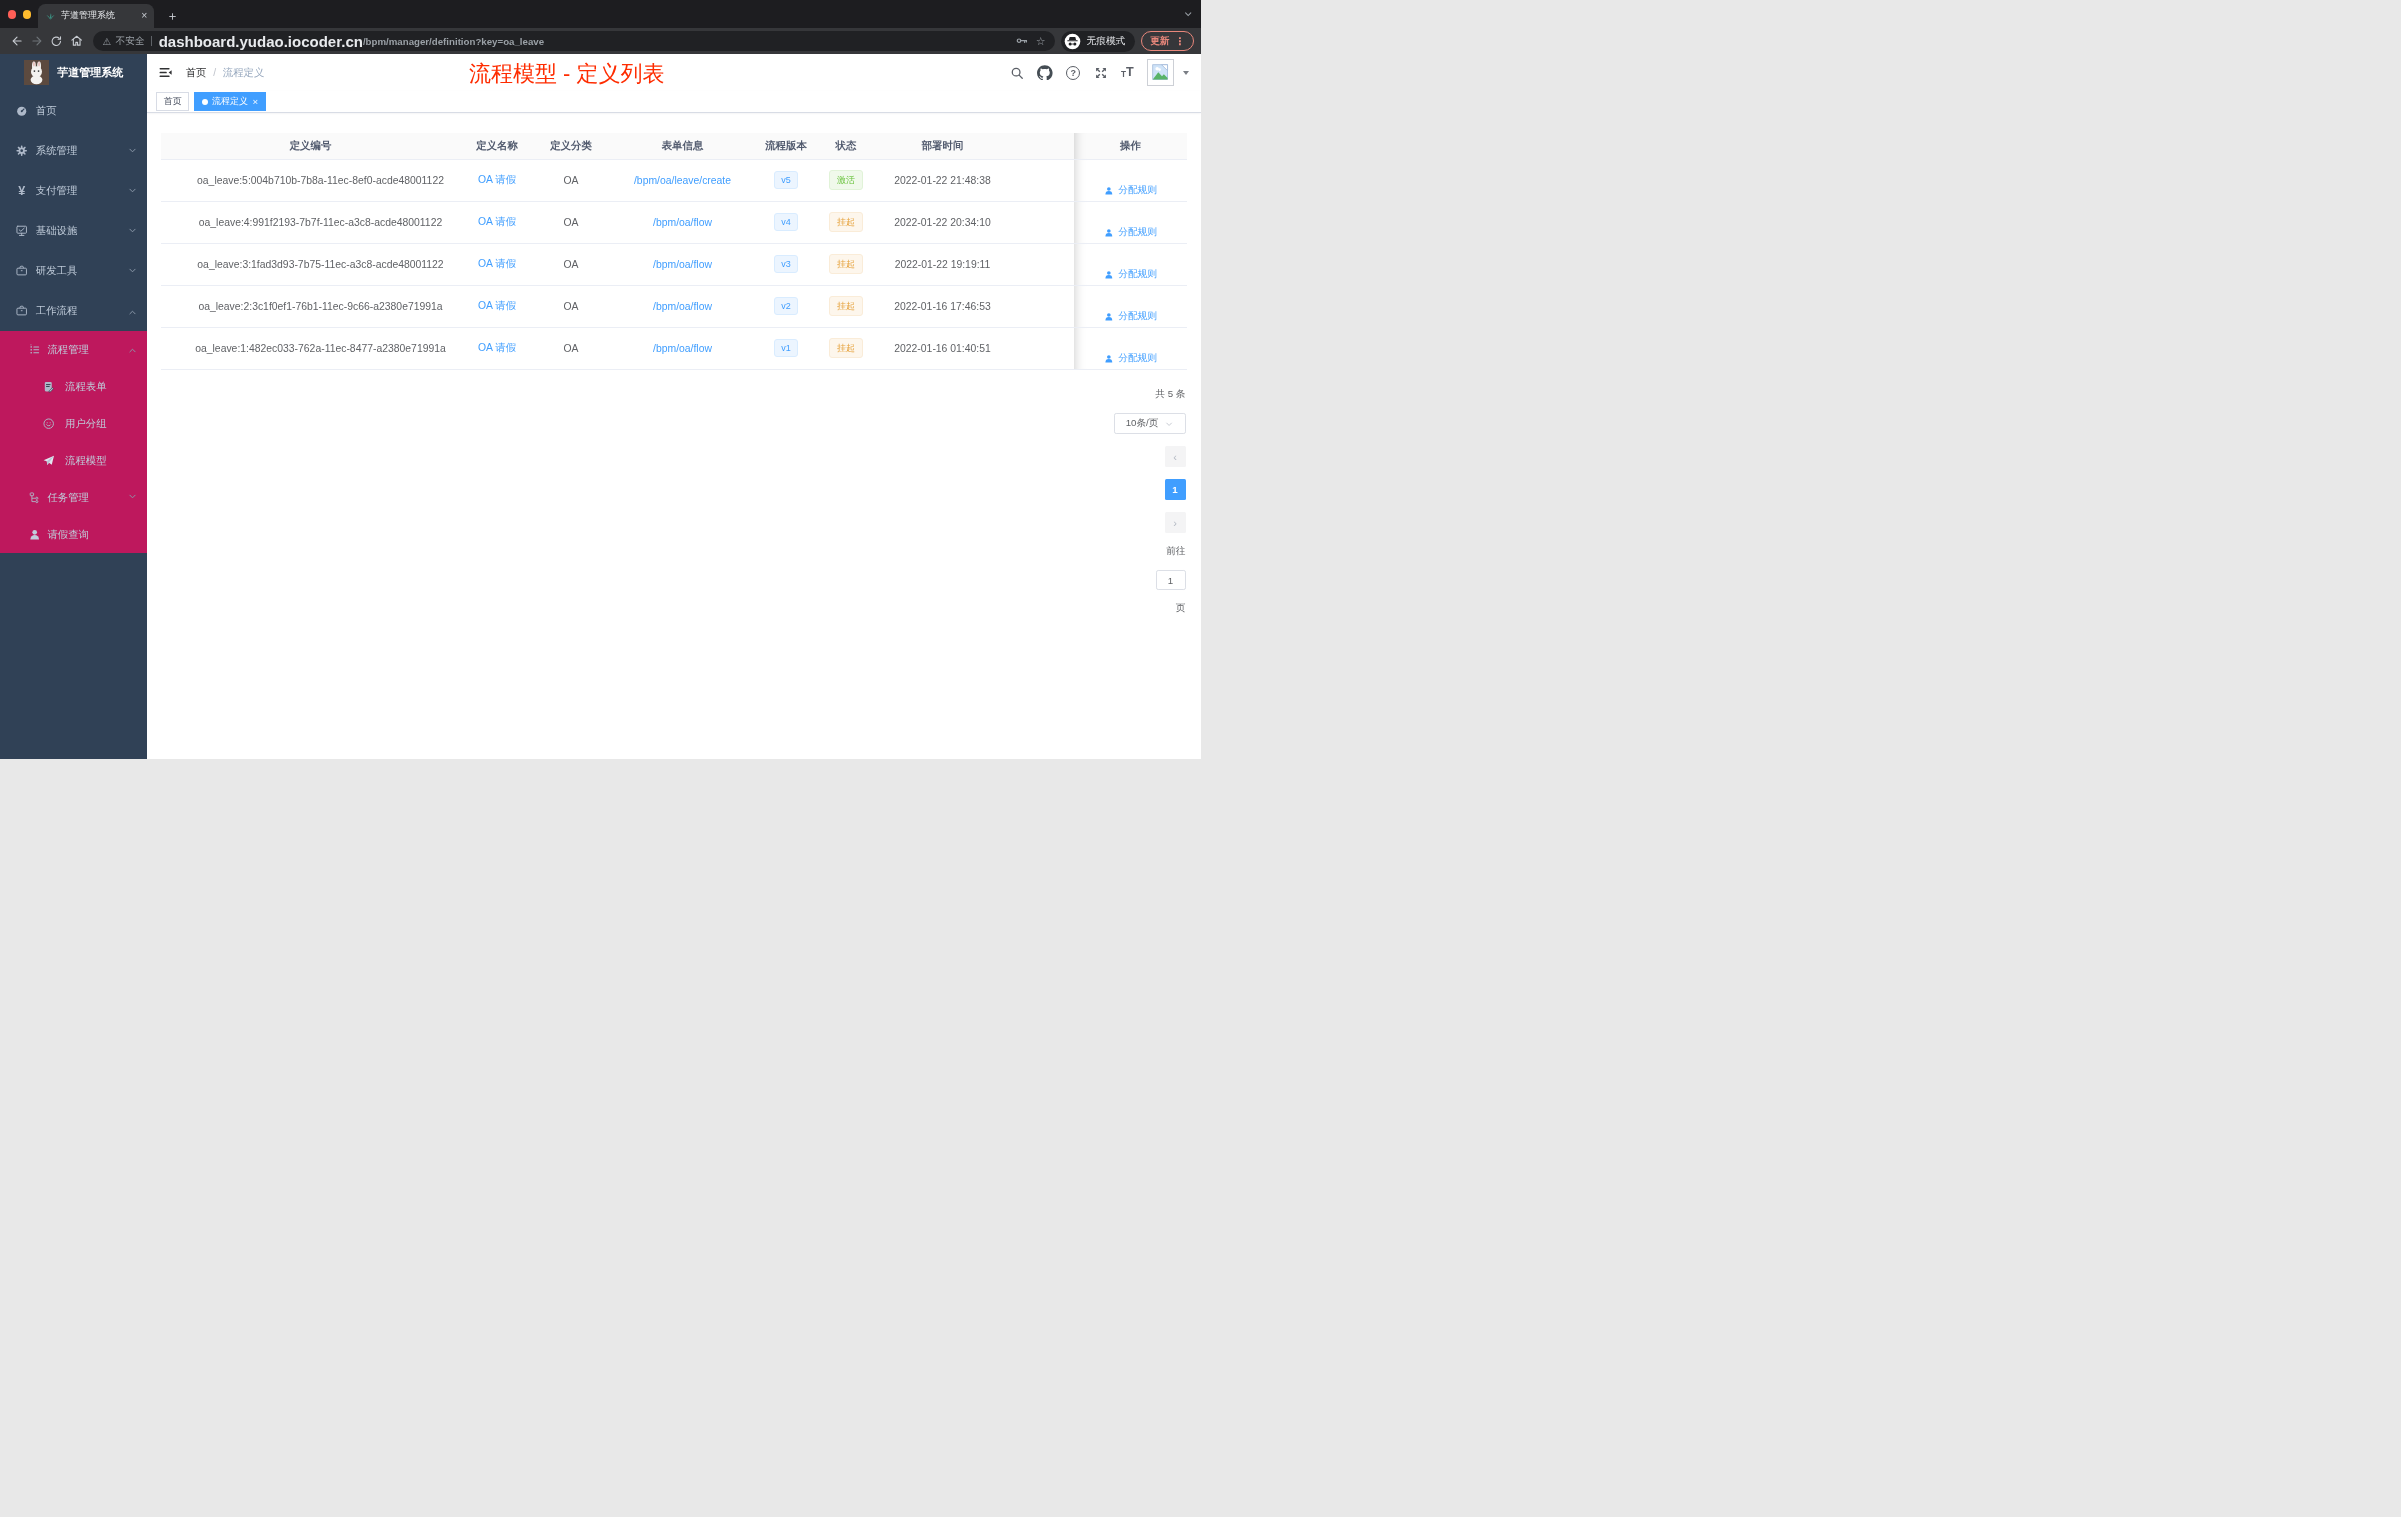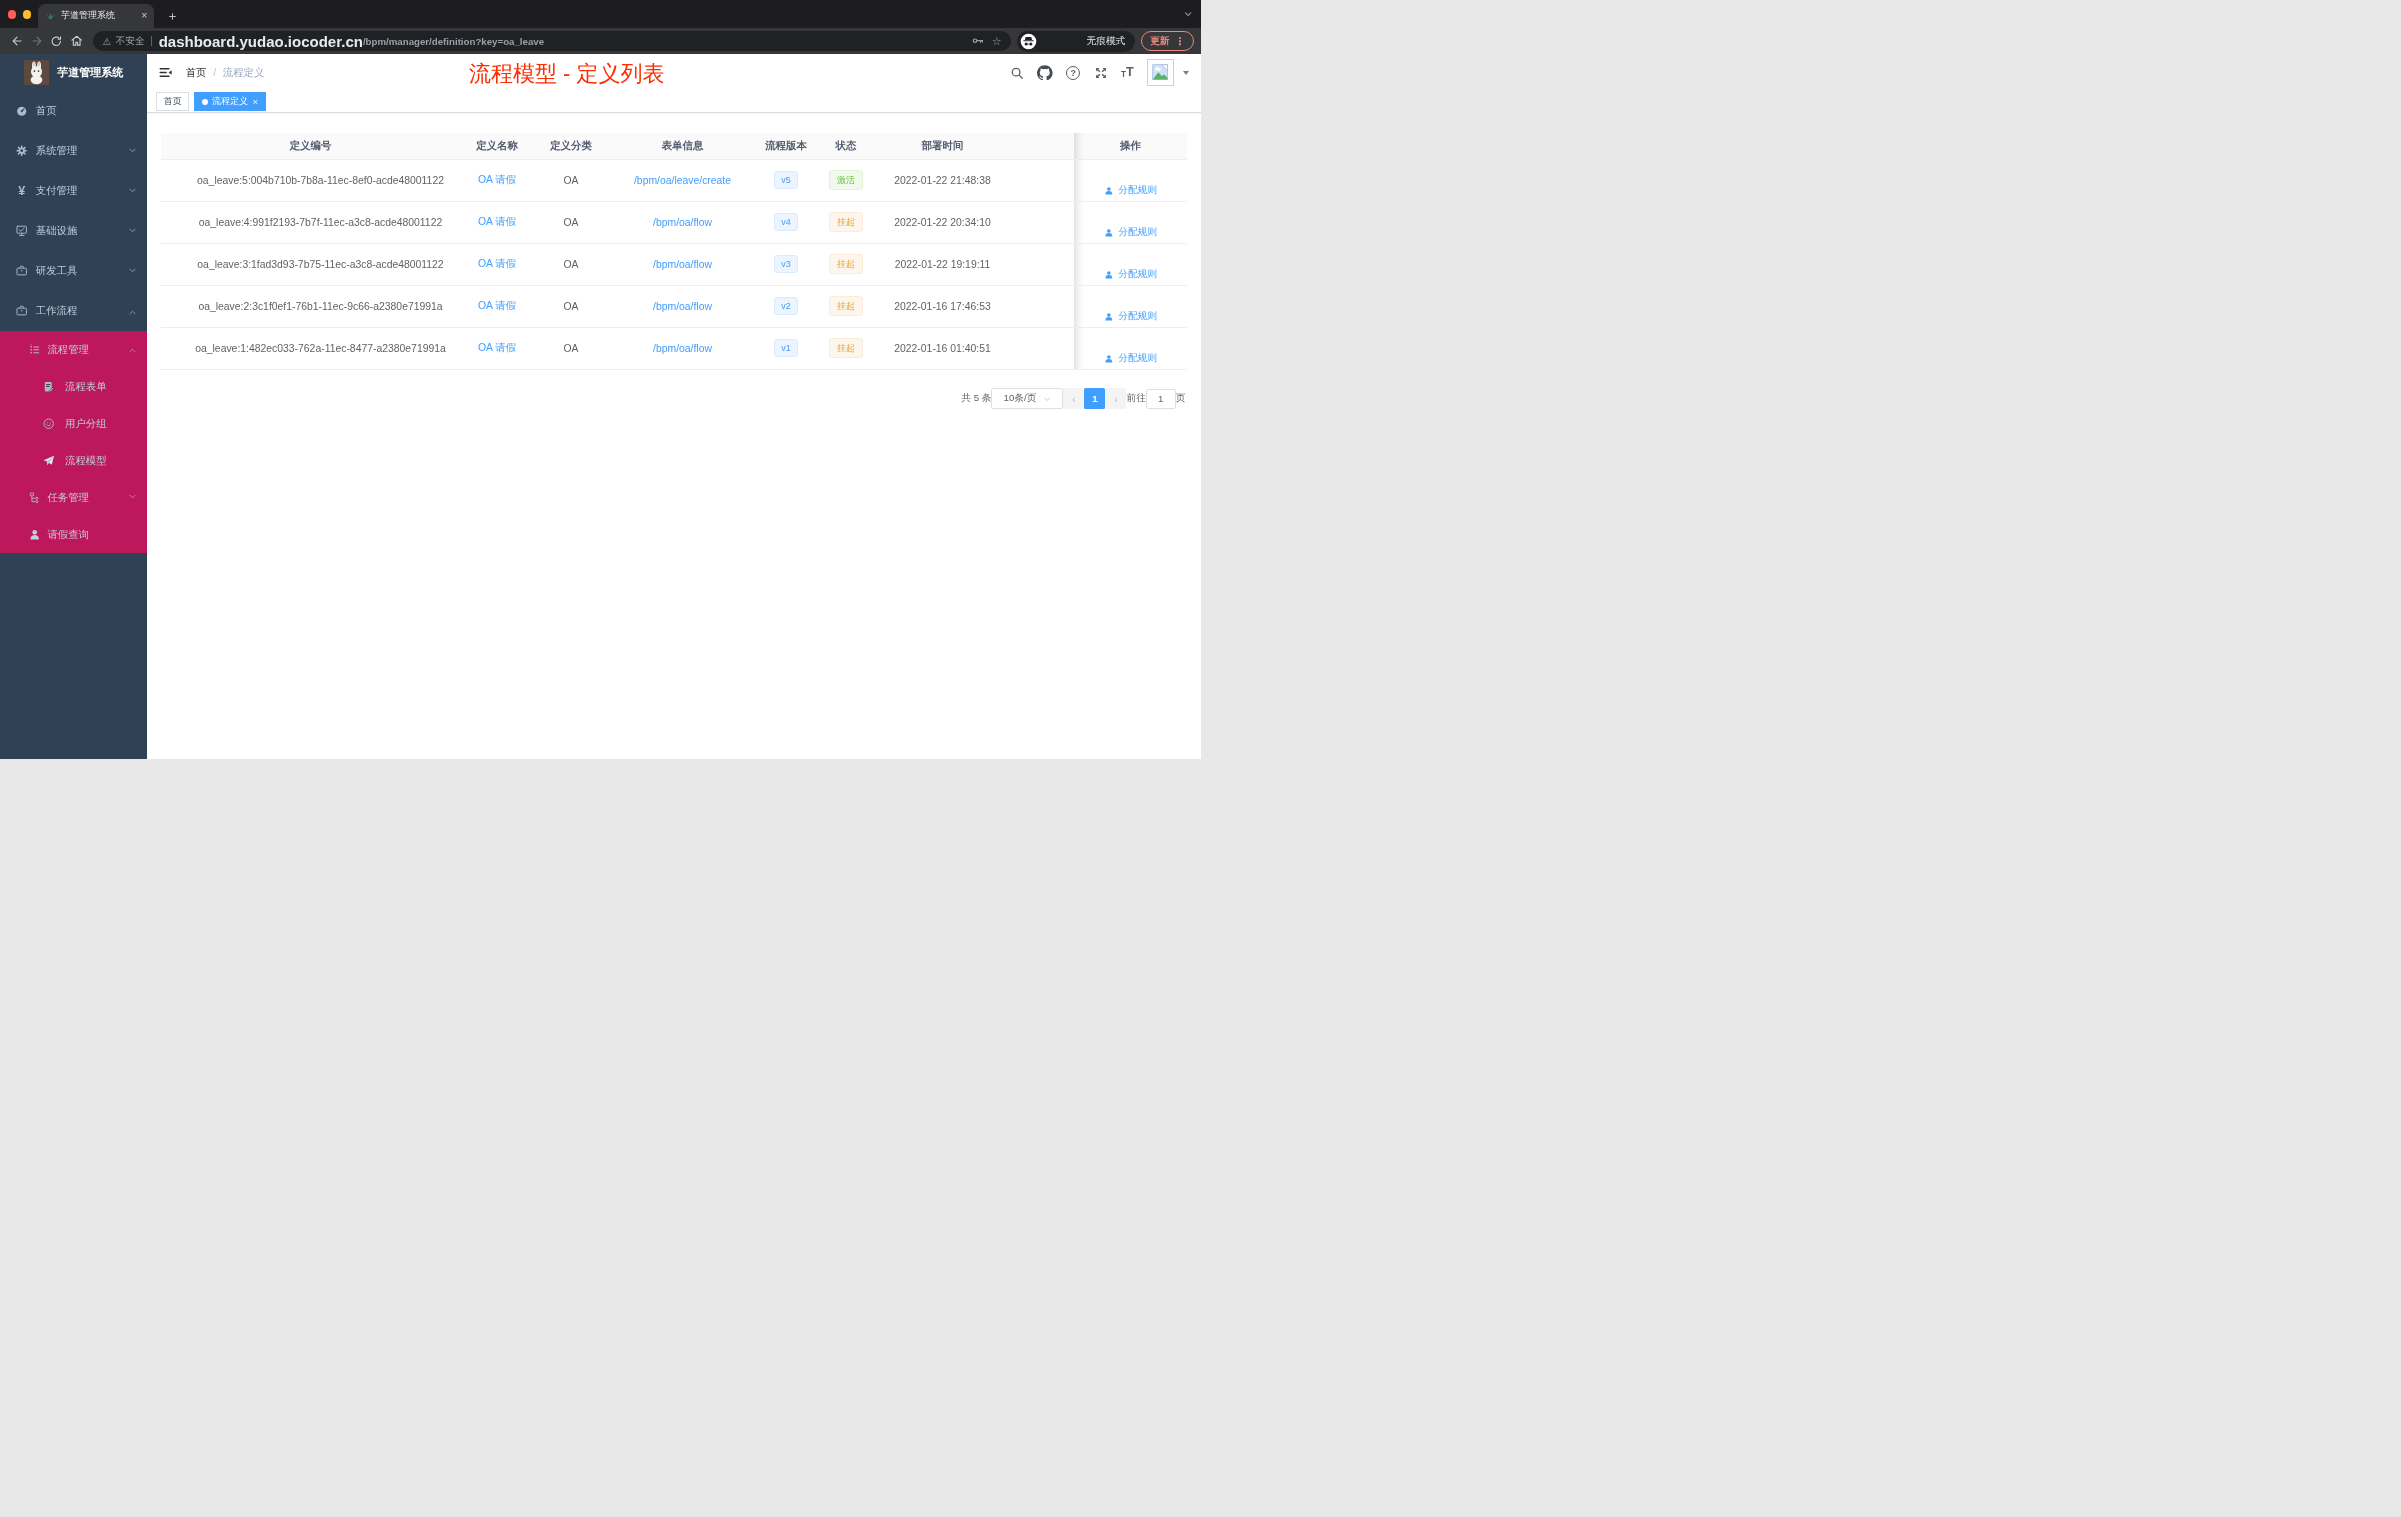--- a/index.html
+++ b/index.html
@@ -23,21 +23,21 @@
            padding:0 9.7px;margin:0 6px;min-width:0;}
   .warn-ic{color:#9aa0a6;font-size:9.7px;margin-right:4.5px;}
   .sec-label{color:#9aa0a6;font-size:9.7px;}
   .vdiv{width:0.7px;height:10.4px;background:#5f6368;margin:0 6.7px;}
   .host{color:#e8eaed;font-size:15px;font-weight:700;}
   .path{color:#9aa0a6;font-size:9.7px;font-weight:700;}
   .addr-spacer{flex:1;}
   .star-ic{color:#9aa0a6;font-size:11px;margin-left:7.4px;}
   .incog{height:21px;background:#202124;border-radius:10.4px;display:flex;align-items:center;gap:6px;
          padding:0 9.7px 0 2.2px;margin-right:6px;}
-  .incog-label{color:#e8eaed;font-size:9.7px;white-space:nowrap;margin-left:44px;}
+  .incog-label{color:#e8eaed;font-size:9.7px;white-space:nowrap;}
   .update{height:20px;border:1.1px solid #e8877b;border-radius:10.4px;color:#e8877b;display:flex;
           align-items:center;gap:5.2px;padding:0 8.2px;font-size:9.7px;font-weight:700;cursor:pointer;}
   .update .dots{font-size:10.4px;letter-spacing:0;}
 
   
   .app{display:flex;height:705px;}
   .sidebar{width:147px;background:#304156;flex-shrink:0;}
   .logo{height:37px;display:flex;align-items:center;padding-left:24px;gap:8.2px;}
   .logo-title{color:#fff;font-size:11px;font-weight:700;white-space:nowrap;}
   .mi{height:40px;display:flex;align-items:center;padding:0 9.7px 0 15px;color:#bfcbd9;font-size:10.4px;cursor:pointer;white-space:nowrap;}
@@ -91,22 +91,22 @@
   a.blue{color:#409eff;text-decoration:none;cursor:pointer;margin-top:22px;}
   .ver{display:inline-block;padding:3.7px 6.7px;font-size:9px;line-height:1;border-radius:3px;
        background:#ecf5ff;border:0.7px solid #d9ecff;color:#409eff;}
   .status{display:inline-block;padding:4.5px 7.4px;font-size:9px;line-height:1;border-radius:3px;}
   .status.success{background:#f0f9eb;border:0.7px solid #e1f3d8;color:#67c23a;}
   .status.warning{background:#fdf6ec;border:0.7px solid #faecd8;color:#e6a23c;}
   th.c-action,td.c-action{box-shadow:inset 12px 0 12px -12px rgba(0,0,0,.22);}
   .action-link{display:inline-flex;align-items:center;gap:4.5px;font-size:9.7px;}
 
   
-  .pagination{margin-top:18.6px;display:flex;justify-content:flex-end;align-items:center;gap:0;
-              font-size:9.7px;color:#606266;padding-right:1.5px;}
+  .pagination{margin-top:18.6px;display:flex;justify-content:flex-end;align-items:flex-end;gap:12px;
+              font-size:9.7px;color:#606266;padding-right:1.5px;flex-direction:column;}
   .psize{width:72px;height:21px;border:0.7px solid #dcdfe6;border-radius:2.2px;background:#fff;
          display:flex;align-items:center;justify-content:center;gap:6.7px;cursor:pointer;}
   .pbtn{min-width:21px;height:21px;border:none;border-radius:1.5px;background:#f4f4f5;color:#b4bac4;
         font-size:11px;display:flex;align-items:center;justify-content:center;cursor:pointer;padding:0;}
   .pbtn.page{background:#409eff;color:#fff;font-weight:600;font-size:9.7px;}
   .goto-input{width:30px;height:20px;border:0.7px solid #dcdfe6;border-radius:2.2px;text-align:center;
               font-size:9.7px;color:#606266;outline:none;}
 </style>
 </head>
 <body>

